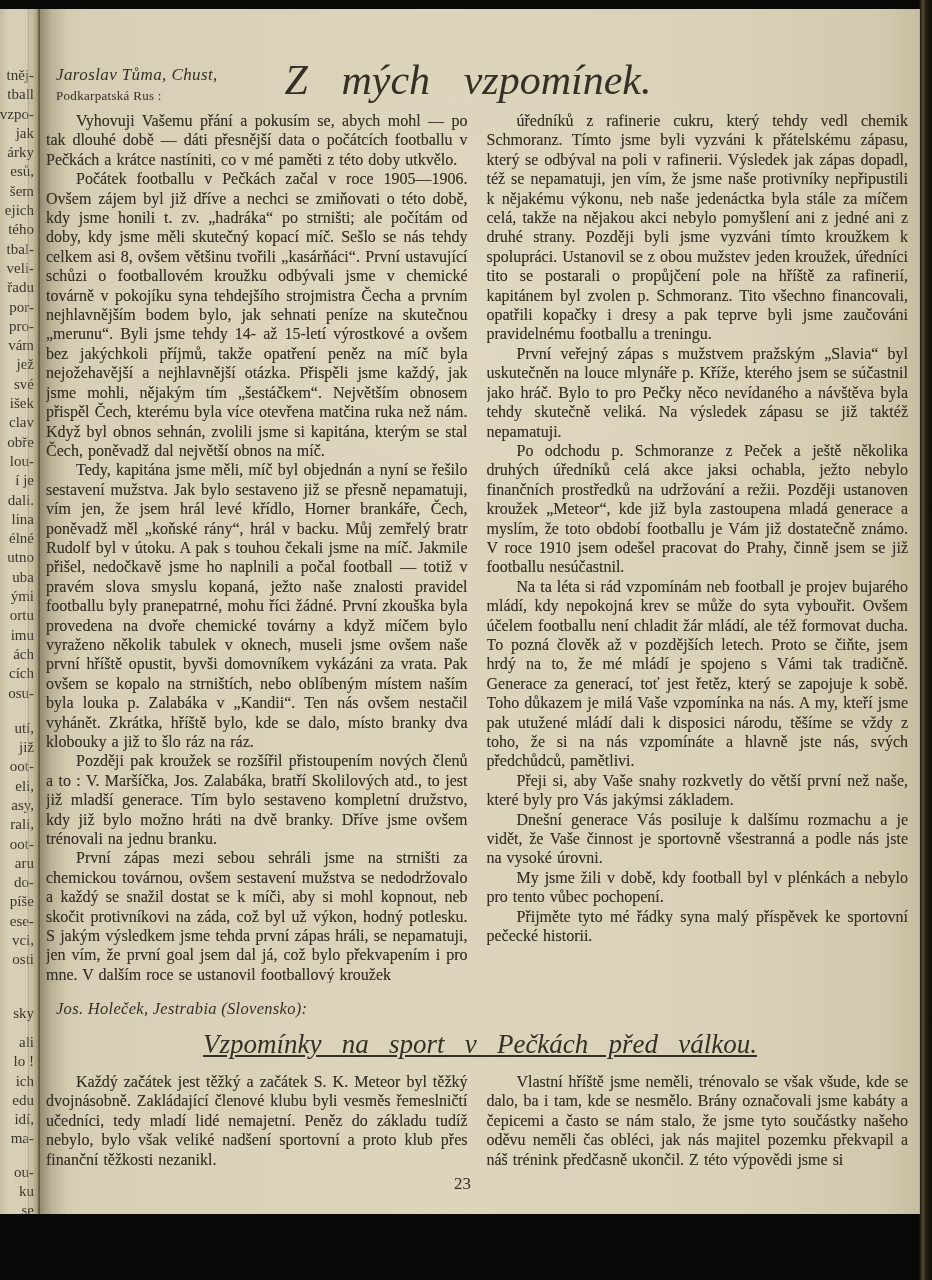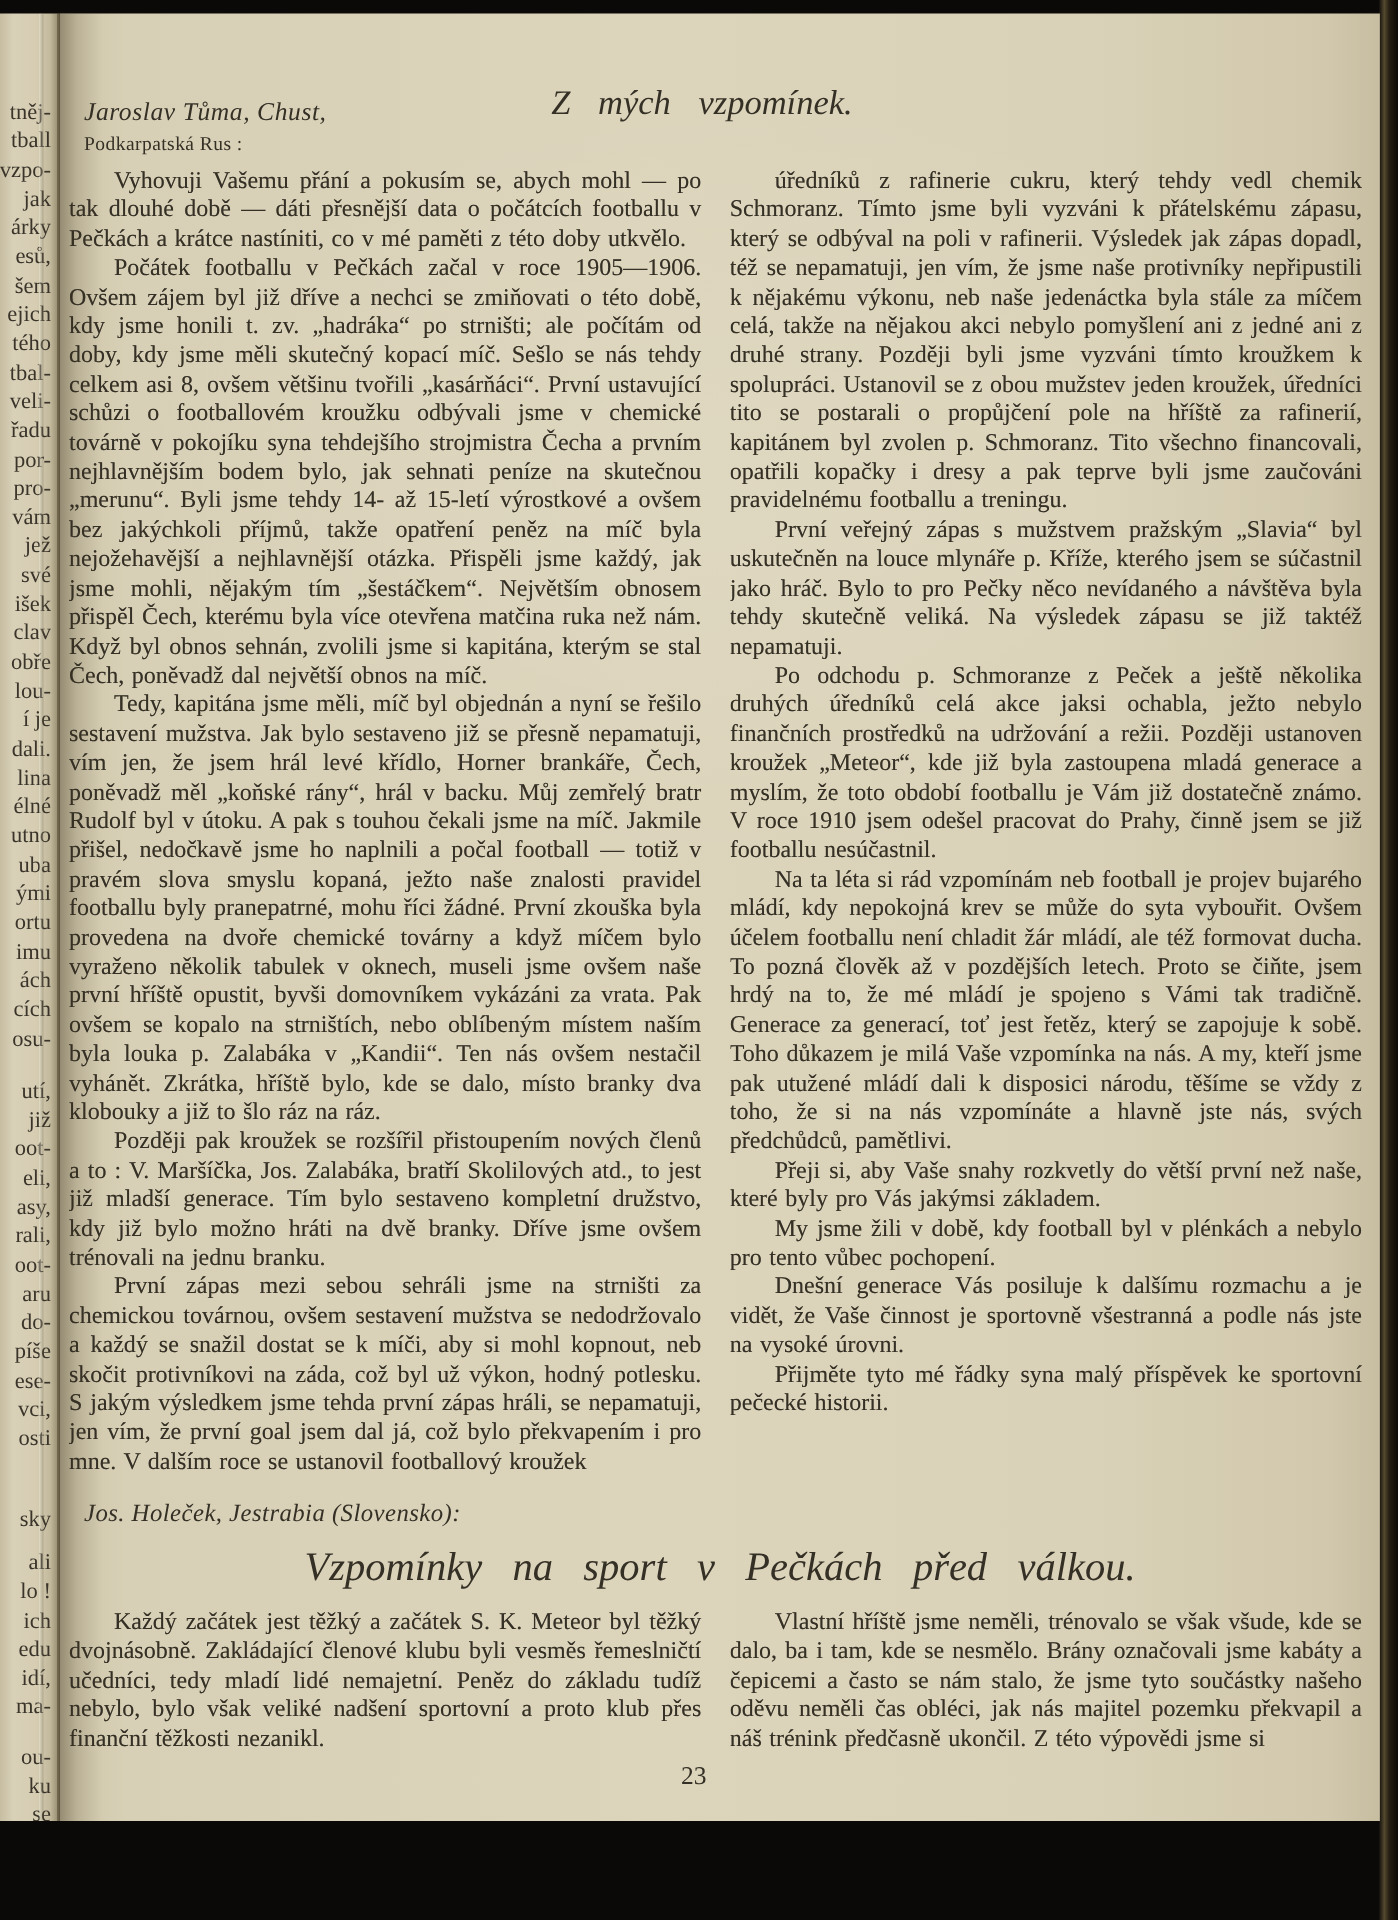--- a/index.html
+++ b/index.html
@@ -36,31 +36,31 @@
     position:absolute;left:40px;right:12px;top:9px;bottom:66px;z-index:2;
     background:
       radial-gradient(ellipse 420px 260px at 52% 26%,rgba(255,255,244,.10),rgba(255,255,244,0)),
       linear-gradient(90deg,#cdc4a8 0,#d8d0b6 5%,#dcd4bb 45%,#dad2b8 78%,#d1c8ad 96%,#c7bda1 100%);
     color:#353026;
   }
   .art1-head{position:relative;height:102px;}
   .author-name{position:absolute;left:16px;top:56px;font-style:italic;font-size:17px;letter-spacing:.4px;}
   .author-loc{position:absolute;left:16px;top:79px;font-size:13px;letter-spacing:.3px;}
   .art1-title{position:absolute;left:0;right:0;top:47px;margin:0;text-align:center;
-    transform:translateX(-12px);font-style:italic;font-weight:normal;font-size:23px;word-spacing:.55em;}
+    transform:translateX(-12px);font-style:italic;font-weight:normal;font-size:42px;word-spacing:.55em;}
   .cols{display:flex;gap:19px;padding:0 12px 0 6px;overflow:hidden;}
   .cols-1{height:872px;}
   .cols-2{height:132px;margin-top:12px;}
   .col{flex:1 1 0;overflow:hidden;}
   .para{margin:0;text-align:justify;text-indent:30px;
     font-size:16px;line-height:19.4px;word-spacing:1px;
     text-shadow:0 0 .4px rgba(53,45,34,.45);}
   .art2-author{margin:16px 0 0 16px;font-style:italic;font-size:16.5px;letter-spacing:.3px;}
   .art2-title{margin:10px 0 0 0;text-align:center;font-style:italic;font-weight:normal;
-    font-size:27px;word-spacing:.5em;}
+    font-size:27px;word-spacing:.5em;text-decoration:underline;}
   .page-number{position:absolute;bottom:20px;left:50%;transform:translateX(-26px);font-size:17px;}
 </style>
 </head>
 <body>
 
 <div class="scan">
 
   <div class="edge-strip">
     <div class="fragments">
 
@@ -207,23 +207,23 @@
 
             <p class="para">První veřejný zápas s mužstvem pražským „Slavia“ byl uskutečněn na louce mlynáře p. Kříže, kterého jsem se súčastnil jako hráč. Bylo to pro Pečky něco nevídaného a návštěva byla tehdy skutečně veliká. Na výsledek zápasu se již taktéž nepamatuji.</p>
 
             <p class="para">Po odchodu p. Schmoranze z Peček a ještě několika druhých úředníků celá akce jaksi ochabla, ježto nebylo finančních prostředků na udržování a režii. Později ustanoven kroužek „Meteor“, kde již byla zastoupena mladá generace a myslím, že toto období footballu je Vám již dostatečně známo. V roce 1910 jsem odešel pracovat do Prahy, činně jsem se již footballu nesúčastnil.</p>
 
 
             <p class="para">Na ta léta si rád vzpomínám neb football je projev bujarého mládí, kdy nepokojná krev se může do syta vybouřit. Ovšem účelem footballu není chladit žár mládí, ale též formovat ducha. To pozná člověk až v pozdějších letech. Proto se čiňte, jsem hrdý na to, že mé mládí je spojeno s Vámi tak tradičně. Generace za generací, toť jest řetěz, který se zapojuje k sobě. Toho důkazem je milá Vaše vzpomínka na nás. A my, kteří jsme pak utužené mládí dali k disposici národu, těšíme se vždy z toho, že si na nás vzpomínáte a hlavně jste nás, svých předchůdců, pamětlivi.</p>
 
             <p class="para">Přeji si, aby Vaše snahy rozkvetly do větší první než naše, které byly pro Vás jakýmsi základem.</p>
 
+            <p class="para">Dnešní generace Vás posiluje k dalšímu rozmachu a je vidět, že Vaše činnost je sportovně všestranná a podle nás jste na vysoké úrovni.</p>
+
             <p class="para">My jsme žili v době, kdy football byl v plénkách a nebylo pro tento vůbec pochopení.</p>
-
-            <p class="para">Dnešní generace Vás posiluje k dalšímu rozmachu a je vidět, že Vaše činnost je sportovně všestranná a podle nás jste na vysoké úrovni.</p>
 
             <p class="para">Přijměte tyto mé řádky syna malý příspěvek ke sportovní pečecké historii.</p>
 
           </div>
 
       </div>
     </div>
 
     <div class="art2-author">Jos. Holeček, Jestrabia (Slovensko):</div>
     <h2 class="art2-title">Vzpomínky na sport v Pečkách před válkou.</h2>

